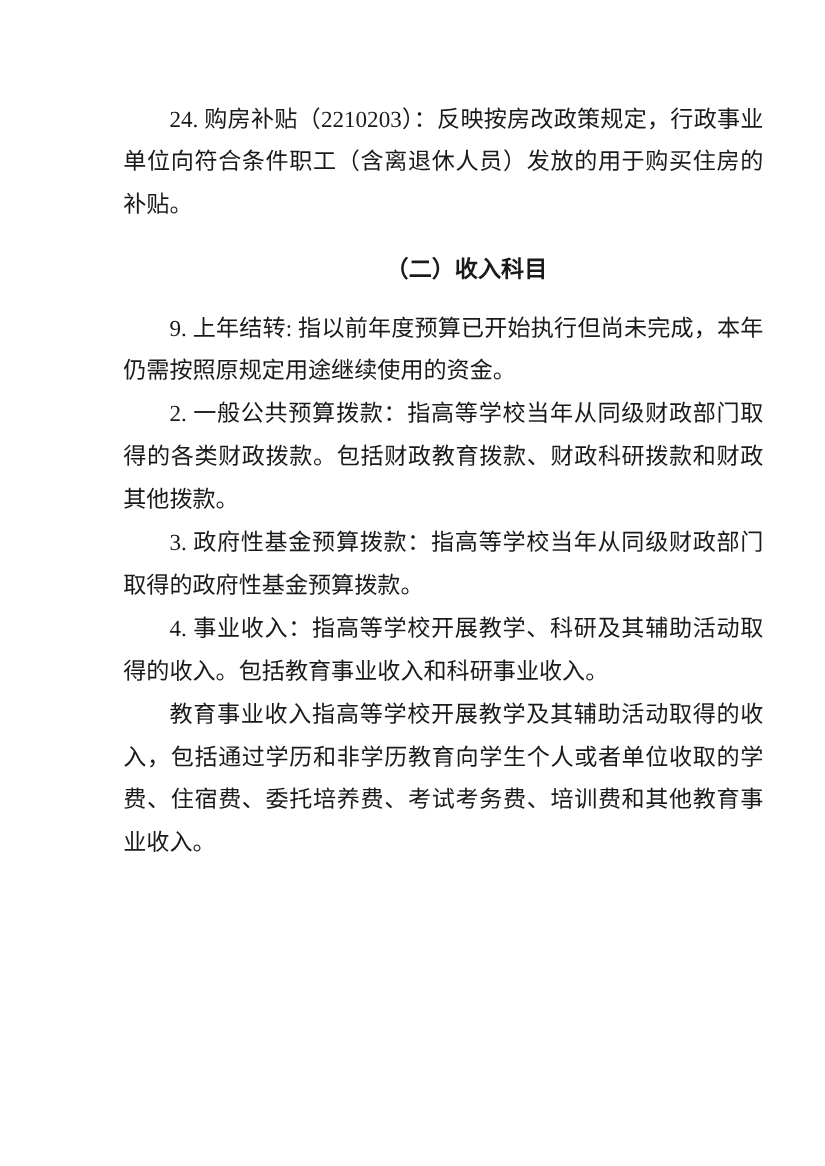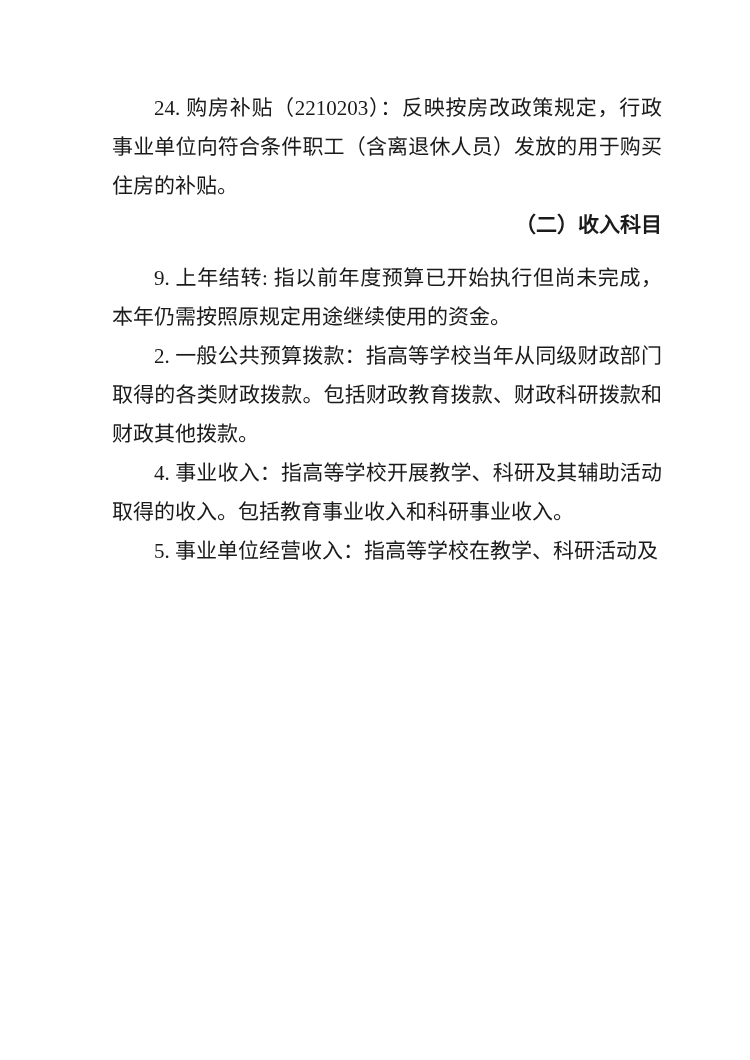--- a/index.html
+++ b/index.html
@@ -11,46 +11,48 @@
     height: 1060px;
     background: #ffffff;
     overflow: hidden;
     font-family: "Liberation Serif", "DejaVu Serif", serif;
   }
   .page {
     box-sizing: border-box;
     width: 750px;
     height: 1060px;
     background: #ffffff;
-    padding: 89px 88px 0 112px;
+    padding: 89px 56px 0 112px;
   }
   .doc-body p {
     margin: 0;
     padding: 0;
     color: #1a1a1a;
     font-size: 21px;
     line-height: 39px;
     text-align: justify;
     text-justify: inter-character;
     text-indent: 2em;
     word-break: break-all;
     overflow-wrap: anywhere;
   }
   .doc-body p.heading {
     font-weight: bold;
-    text-align: right;
+    text-align: center;
+    margin-top: 20px;
     margin-bottom: 14px;
   }
 </style>
 </head>
 <body>
 
 <main class="page">
   <div class="doc-body" id="doc-body">
 
   <p class="body">24. 购房补贴（2210203）：反映按房改政策规定，行政事业单位向符合条件职工（含离退休人员）发放的用于购买住房的补贴。</p>
       <p class="heading">（二）收入科目</p>
       <p class="body">9. 上年结转: 指以前年度预算已开始执行但尚未完成，本年仍需按照原规定用途继续使用的资金。</p>
       <p class="body">2. 一般公共预算拨款：指高等学校当年从同级财政部门取得的各类财政拨款。包括财政教育拨款、财政科研拨款和财政其他拨款。</p>
+      <p class="body">3. 政府性基金预算拨款：指高等学校当年从同级财政部门取得的政府性基金预算拨款。</p>
       <p class="body">4. 事业收入：指高等学校开展教学、科研及其辅助活动取得的收入。包括教育事业收入和科研事业收入。</p>
-      <p class="body">5. 事业单位经营收入：指高等学校在教学、科研活动及</p>
+      <p class="body">教育事业收入指高等学校开展教学及其辅助活动取得的收入，包括通过学历和非学历教育向学生个人或者单位收取的学费、住宿费、委托培养费、考试考务费、培训费和其他教育事业收入。</p>
     </div>
 </main>
 
 </body></html>

